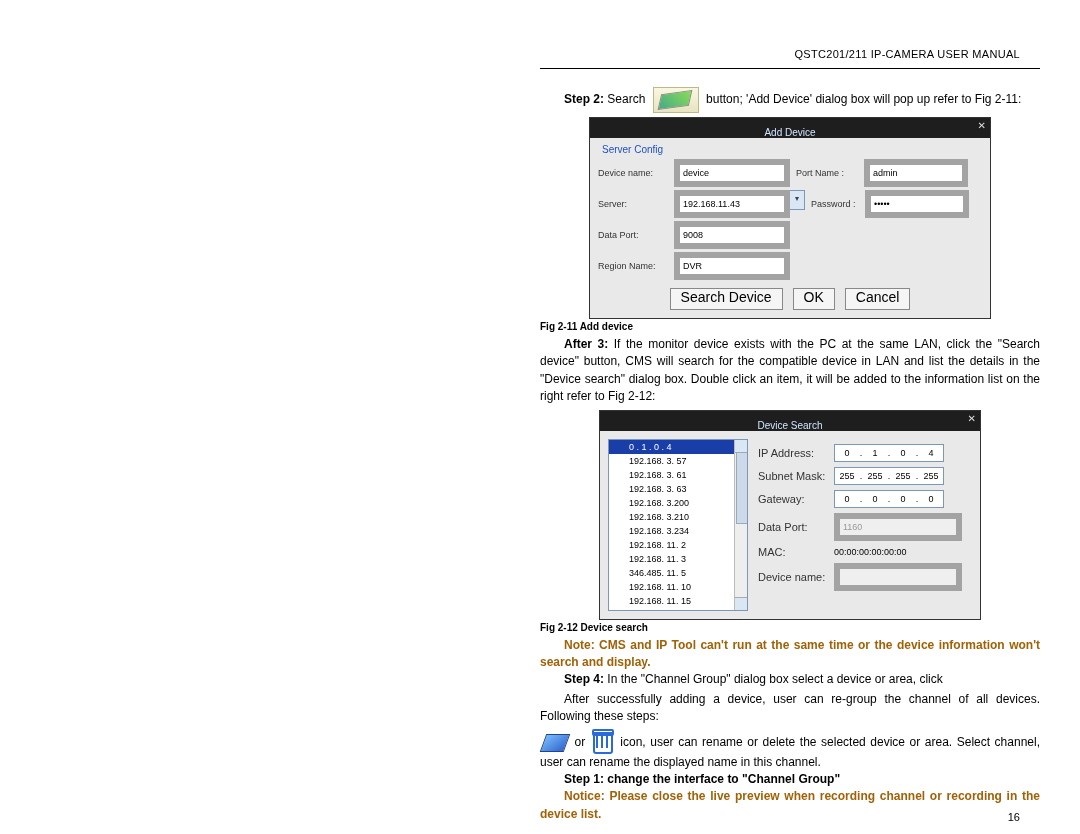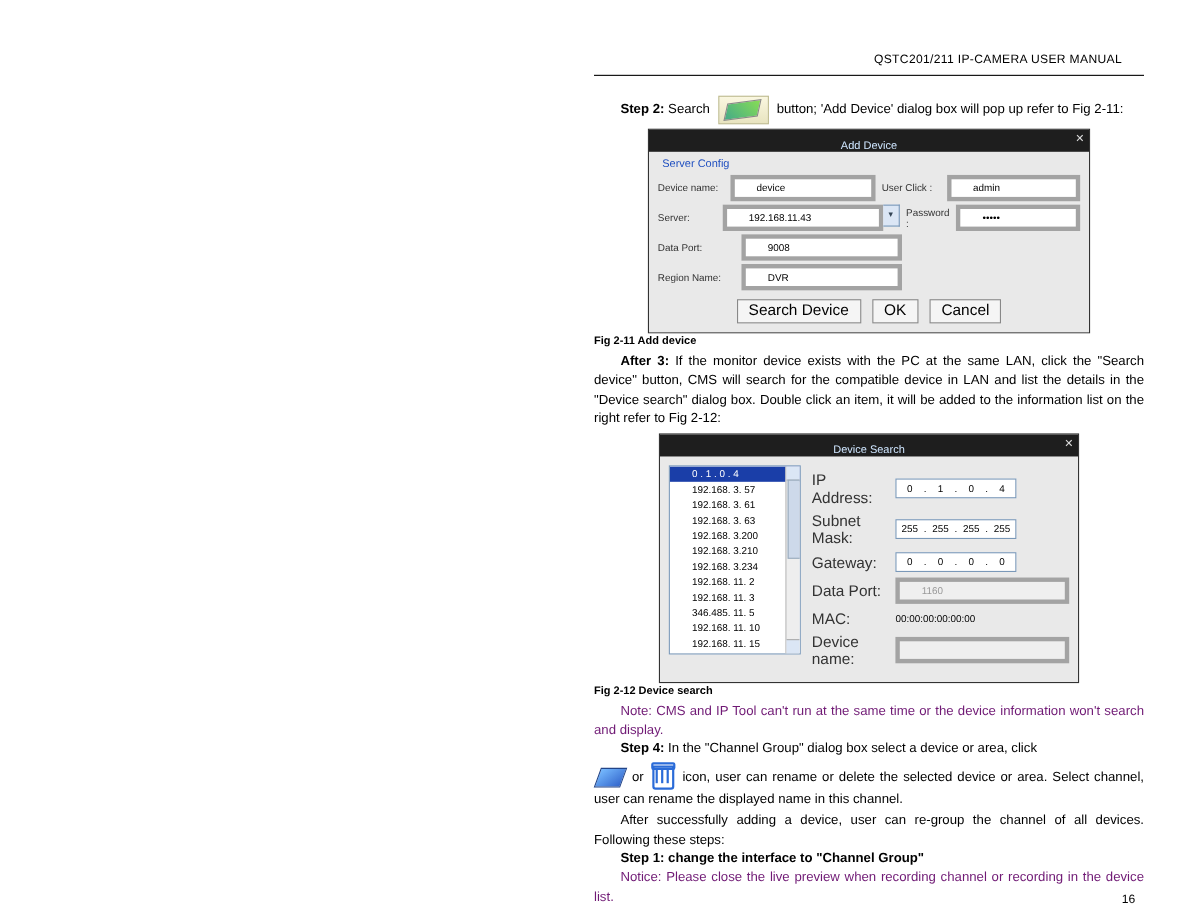--- a/index.html
+++ b/index.html
@@ -1,60 +1,60 @@
 <!DOCTYPE html>
 <html><head>
 <meta charset="utf-8">
 <style>
 html,body{margin:0;padding:0;background:#fff;font-family:Arial,Helvetica,sans-serif;color:#000}
 .page{width:1080px;height:834px;position:relative}
 .content{position:absolute;left:540px;top:48px;width:500px}
 .manual-title{font-size:11px;text-align:right;padding-right:20px;letter-spacing:.3px}
 .hr{border-bottom:1.5px solid #000;margin:8px 0 18px 0}
 .para{font-size:12px;line-height:1.45;text-align:justify}
-.red{color:#701a75;font-weight:normal}
+.red{color:#a16207;font-weight:bold}
 .bold{font-weight:bold}
 .indent{text-indent:24px}
 .caption{font-size:10px;font-weight:bold;margin:2px 0 4px 0}
 .small-icon{display:inline-block;width:44px;height:24px;vertical-align:middle;border:1px solid #bcb88a;background:linear-gradient(#faf7e0,#e8e4c0);position:relative;margin:0 4px}
 .small-icon::after{content:"";position:absolute;left:6px;top:4px;width:28px;height:14px;background:linear-gradient(45deg,#4a8,#8d5);border:1px solid #888;transform:skewX(-20deg) rotate(-8deg)}
 .eraser-icon{display:inline-block;width:22px;height:16px;vertical-align:middle;background:linear-gradient(135deg,#7bf 0%,#36c 100%);transform:skewX(-20deg);border:1px solid #248;margin:0 3px}
 .trash-icon{display:inline-block;width:16px;height:18px;vertical-align:middle;border:2px solid #2a6bd8;border-radius:0 0 3px 3px;position:relative;margin:0 3px}
 .trash-icon::before{content:"";position:absolute;top:-5px;left:-3px;width:18px;height:3px;border:2px solid #2a6bd8;border-radius:2px}
 .trash-icon::after{content:"";position:absolute;top:2px;left:1px;width:2px;height:12px;background:#2a6bd8;box-shadow:5px 0 #2a6bd8,10px 0 #2a6bd8}
-.pg-num{position:absolute;right:8px;bottom:0;font-size:11px}
+.pg-num{position:absolute;right:20px;bottom:0;font-size:11px}
 
 
 .dialog{width:400px;margin:4px auto 2px auto;border:1px solid #333;font-size:10px}
 .titlebar{background:#1e1e1e;color:#fff;display:flex;align-items:flex-end;height:20px;position:relative}
 .titlebar .ttl{flex:1;text-align:center;color:#cfe6ff}
 .closex{position:absolute;right:4px;top:2px;color:#ddd;font-family:sans-serif}
 .dlg-body{background:#e9e9e9;padding:6px 8px 8px 8px}
 .group-label{color:#2050c0;font-size:10px;margin:0 0 4px 4px}
 .row{display:flex;align-items:center;margin:3px 0;gap:6px}
 .lbl{width:70px;font-size:9px;color:#333}
 .lbl2{width:62px;font-size:9px;color:#333}
-.inp{border:4px solid #a3a3a3;background:#fff;height:16px;font-size:9px;padding:0 20px;line-height:16px}
+.inp{border:6px solid #a3a3a3;background:#fff;height:16px;font-size:9px;padding:0 3px;line-height:16px}
 .w1{width:98px}.w2{width:86px}
 .combo{display:flex}.combo .arr{width:14px;height:18px;border:1px solid #7a98b8;border-left:none;background:#dbe6f5;text-align:center;line-height:16px;font-size:8px;color:#345}
 .btnrow{display:flex;justify-content:center;gap:10px;margin-top:8px}
 .btn{border:1px solid #888;background:#f5f5f5;font-size:14px;padding:1px 10px;height:18px;line-height:14px}
 
 
 .dlg2-body{background:#e9e9e9;padding:8px;display:flex;gap:10px}
 .listbox{width:138px;height:170px;border:1px solid #7a98b8;background:#fff;overflow:hidden;position:relative}
 .listbox .item{font-size:9px;padding:0 20px;line-height:14px;white-space:nowrap}
 .listbox .sel{background:#1a3ea8;color:#fff}
 .scrollbar{position:absolute;right:0;top:0;width:12px;height:100%;background:#eee;border-left:1px solid #bbb}
 .scrollbar::before{content:"";position:absolute;top:0;left:0;right:0;height:12px;background:#dbe6f5;border-bottom:1px solid #aaa}
 .scrollbar::after{content:"";position:absolute;bottom:0;left:0;right:0;height:12px;background:#dbe6f5;border-top:1px solid #aaa}
 .thumb{position:absolute;top:12px;left:1px;width:10px;height:70px;background:#cdd9ea;border:1px solid #9ab}
 .fields{flex:1}
 .frow{display:flex;align-items:center;margin:5px 0;gap:6px}
-.flbl{width:70px;font-size:14px;color:#333}
+.flbl{width:70px;font-size:11px;color:#333}
 .ipseg{display:flex;gap:0;border:1px solid #7a98b8;background:#fff;height:16px;align-items:center}
 .ipseg span{width:24px;text-align:center;font-size:9px}
 .ipseg .dot{width:4px;text-align:center}
 .gray{color:#999}
 .ro{background:#efefef}
 </style>
 </head>
 <body>
 
 <div class="page">
@@ -71,21 +71,21 @@
     <div class="dialog">
       <div class="titlebar">
         <span class="ttl">Add Device</span>
         <span class="closex">✕</span>
       </div>
       <div class="dlg-body">
         <div class="group-label">Server Config</div>
         <div class="row">
           <span class="lbl">Device name:</span>
           <span class="inp w1">device</span>
-          <span class="lbl2">User Click :</span>
+          <span class="lbl2">Port Name :</span>
           <span class="inp w2">admin</span>
         </div>
         <div class="row">
           <span class="lbl">Server:</span>
           <span class="combo">
             <span class="inp w1">192.168.11.43</span>
             <span class="arr">▾</span>
           </span>
           <span class="lbl2" style="width:48px">Password :</span>
           <span class="inp w2">•••••</span>
@@ -186,26 +186,26 @@
         </div>
       </div>
     </div>
     <div class="caption">Fig 2-12 Device search</div>
 
     <div class="para red indent">Note: CMS and IP Tool can't run at the same time or the device information won't search and display.</div>
 
     <div class="para indent">
       <span class="bold">Step 4:</span><span> In the "Channel Group" dialog box select a device or area, click </span>
     </div>
+    <div class="para indent" style="margin-top:2px">After successfully adding a device, user can re-group the channel of all devices. Following these steps:</div>
+
     <div class="para" style="margin-top:6px">
       <span class="eraser-icon"></span>
       <span>or</span>
       <span class="trash-icon"></span>
       <span> icon, user can rename or delete the selected device or area. Select channel, user can rename the displayed name in this channel.</span>
     </div>
-
-    <div class="para indent" style="margin-top:2px">After successfully adding a device, user can re-group the channel of all devices. Following these steps:</div>
     <div class="para bold indent">Step 1: change the interface to "Channel Group"</div>
     <div class="para red indent">Notice: Please close the live preview when recording channel or recording in the device list.</div>
 
     <div class="pg-num">16</div>
   </div>
 </div>
 
 </body></html>

